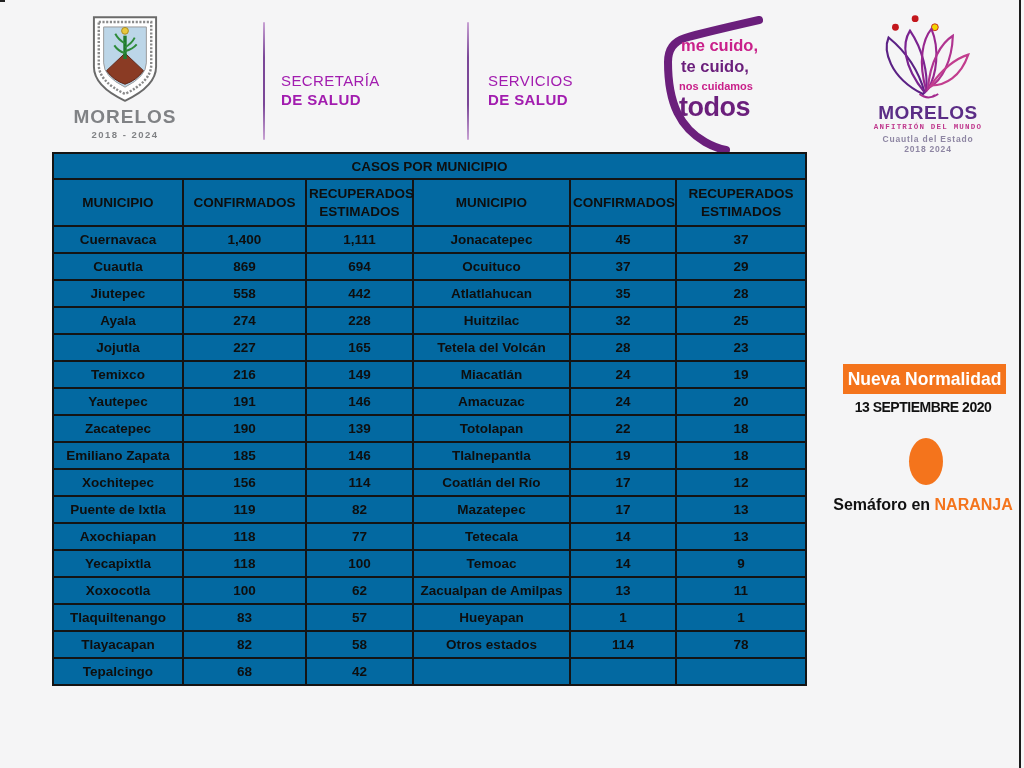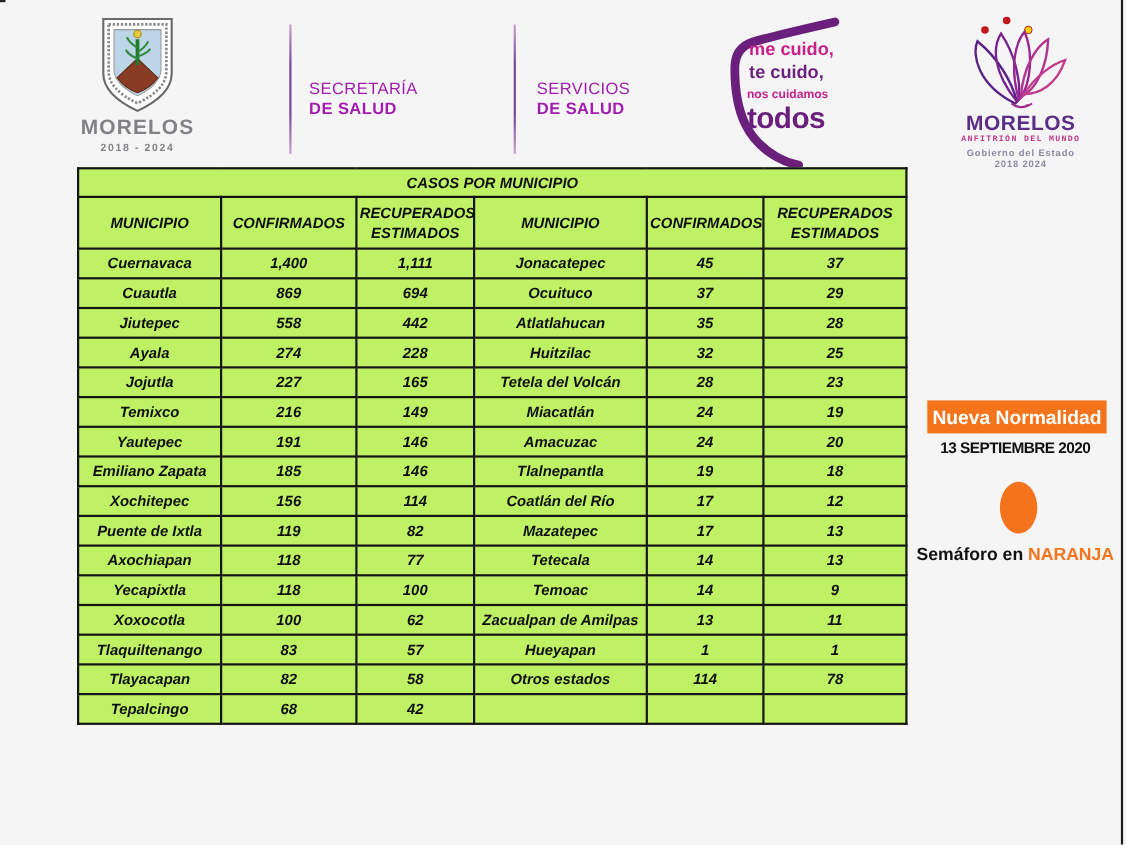--- a/index.html
+++ b/index.html
@@ -37,21 +37,21 @@
   .sh4 { left:24px; top:82px; font-size:27px; color:#6b1f7c; letter-spacing:-0.5px; }
 
   .flower-wrap { position:absolute; left:858px; top:8px; width:140px; height:148px; text-align:center; }
   .flower-wrap svg { display:block; margin:0 auto; }
   .fl-title { color:#5b2d86; font-weight:bold; font-size:19px; letter-spacing:0.5px; line-height:1; }
   .fl-sub { color:#c03a8e; font-weight:bold; font-size:7.5px; letter-spacing:1.2px; margin-top:1px;font-family:Liberation Mono, monospace; }
   .fl-gov { color:#8e86a3; font-weight:bold; font-size:8.5px; letter-spacing:0.8px; margin-top:3px; }
   .fl-yr { color:#8e86a3; font-weight:bold; font-size:8.5px; letter-spacing:0.8px; }
 
   
-  table.cases { position:absolute; left:70px; top:152px; width:753px; border-collapse:collapse; table-layout:fixed; background:#bef264;font-style:italic; }
+  table.cases { position:absolute; left:52px; top:152px; width:753px; border-collapse:collapse; table-layout:fixed; background:#0369a1; }
   table.cases th, table.cases td { border:2px solid #141414; text-align:center; vertical-align:middle; color:#0e0e0e; font-weight:bold; padding:0 2px; }
   tr.title-row th { height:26px; font-size:13.5px; }
   tr.head-row th { height:47px; font-size:13.5px; line-height:1.3; }
   tbody td { height:27px; font-size:13.5px; white-space:nowrap; overflow:hidden; }
   td.muted { color:#a3a3a3; }
 
   
   .badge { position:absolute; left:843px; top:364px; width:163px; height:30px; background:#f4741c; color:#fff; font-weight:bold; font-size:17.5px; display:flex; align-items:center; justify-content:center; white-space:nowrap;text-align:right; }
   .date { position:absolute; left:828px; top:399px; width:190px; text-align:center; color:#111; font-weight:bold; font-size:14px; letter-spacing:-0.5px; white-space:nowrap; }
   .dot { position:absolute; left:909px; top:438px; width:34px; height:47px; border-radius:50%; background:#f4741c; }
@@ -112,21 +112,21 @@
         <circle cx="78" cy="22" r="4" fill="#f2d500" stroke="#c3161c" stroke-width="1"></circle>
         <path d="M64 100 C 24 80 18 48 24 34 C 46 52 60 76 66 98 Z" fill="none" stroke="#5b2185" stroke-width="2.5"></path>
         <path d="M66 98 C 40 66 40 40 49 26 C 64 48 70 76 68 96 Z" fill="none" stroke="#7a2390" stroke-width="2.5"></path>
         <path d="M68 96 C 58 62 64 36 74 24 C 84 48 80 78 70 94 Z" fill="none" stroke="#98278f" stroke-width="2.5"></path>
         <path d="M70 94 C 72 62 86 40 99 32 C 98 62 86 84 72 92 Z" fill="none" stroke="#b03390" stroke-width="2.5"></path>
         <path d="M72 92 C 86 70 104 58 117 54 C 108 80 90 90 74 90 Z" fill="none" stroke="#c23d8e" stroke-width="2.5"></path>
         <path d="M60 100 Q 70 108 82 100 M 64 102 Q 72 106 78 101" fill="none" stroke="#a42b8e" stroke-width="2"></path>
       </svg>
       <div class="fl-title">MORELOS</div>
       <div class="fl-sub">ANFITRIÓN DEL MUNDO</div>
-      <div class="fl-gov">Gobierno del Estado</div>
+      <div class="fl-gov">Cuautla del Estado</div>
       <div class="fl-yr">2018 2024</div>
     </div>
   </div>
 
   <table class="cases">
     <colgroup>
       <col style="width:130px">
         <col style="width:123px">
         <col style="width:107px">
       <col style="width:157px">
@@ -197,20 +197,28 @@
         </tr>
         <tr>
           <td>Yautepec</td>
           <td>191</td>
           <td>146</td>
           <td>Amacuzac</td>
           <td>24</td>
           <td>20</td>
         </tr>
         <tr>
+          <td>Zacatepec</td>
+          <td>190</td>
+          <td>139</td>
+          <td>Totolapan</td>
+          <td>22</td>
+          <td>18</td>
+        </tr>
+        <tr>
           <td>Emiliano Zapata</td>
           <td>185</td>
           <td>146</td>
           <td>Tlalnepantla</td>
           <td>19</td>
           <td>18</td>
         </tr>
         <tr>
           <td>Xochitepec</td>
           <td>156</td>

